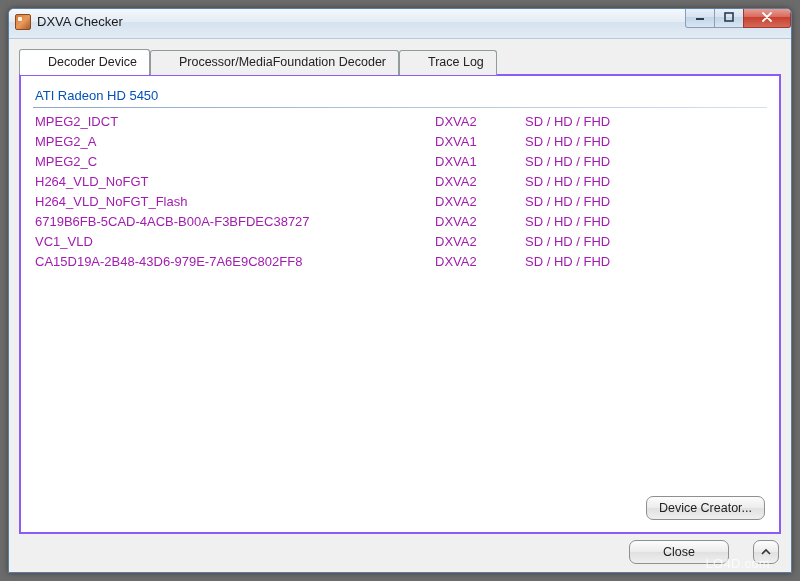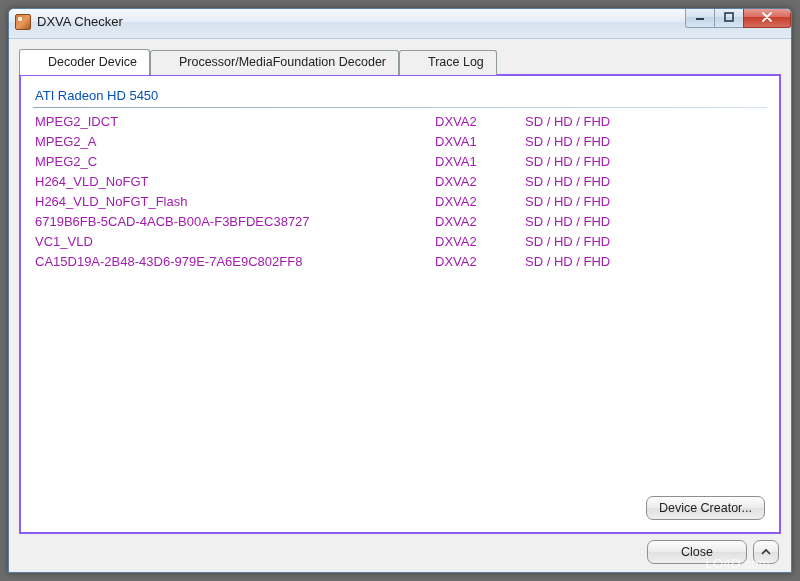--- a/index.html
+++ b/index.html
@@ -176,21 +176,21 @@
     display: flex;
     align-items: center;
     justify-content: center;
     cursor: default;
   }
   .bottom {
     display: flex;
     justify-content: flex-end;
     align-items: center;
     padding: 6px 2px 0 2px;
-    gap: 6px;
+    gap: 24px;
   }
   .btn.small { min-width: 26px; width: 26px; padding: 0; }
   .watermark {
     position: absolute;
     right: 30px;
     bottom: 10px;
     font-size: 13px;
     color: rgba(255,255,255,0.75);
     font-family: Arial, sans-serif;
     letter-spacing: 0.3px;

